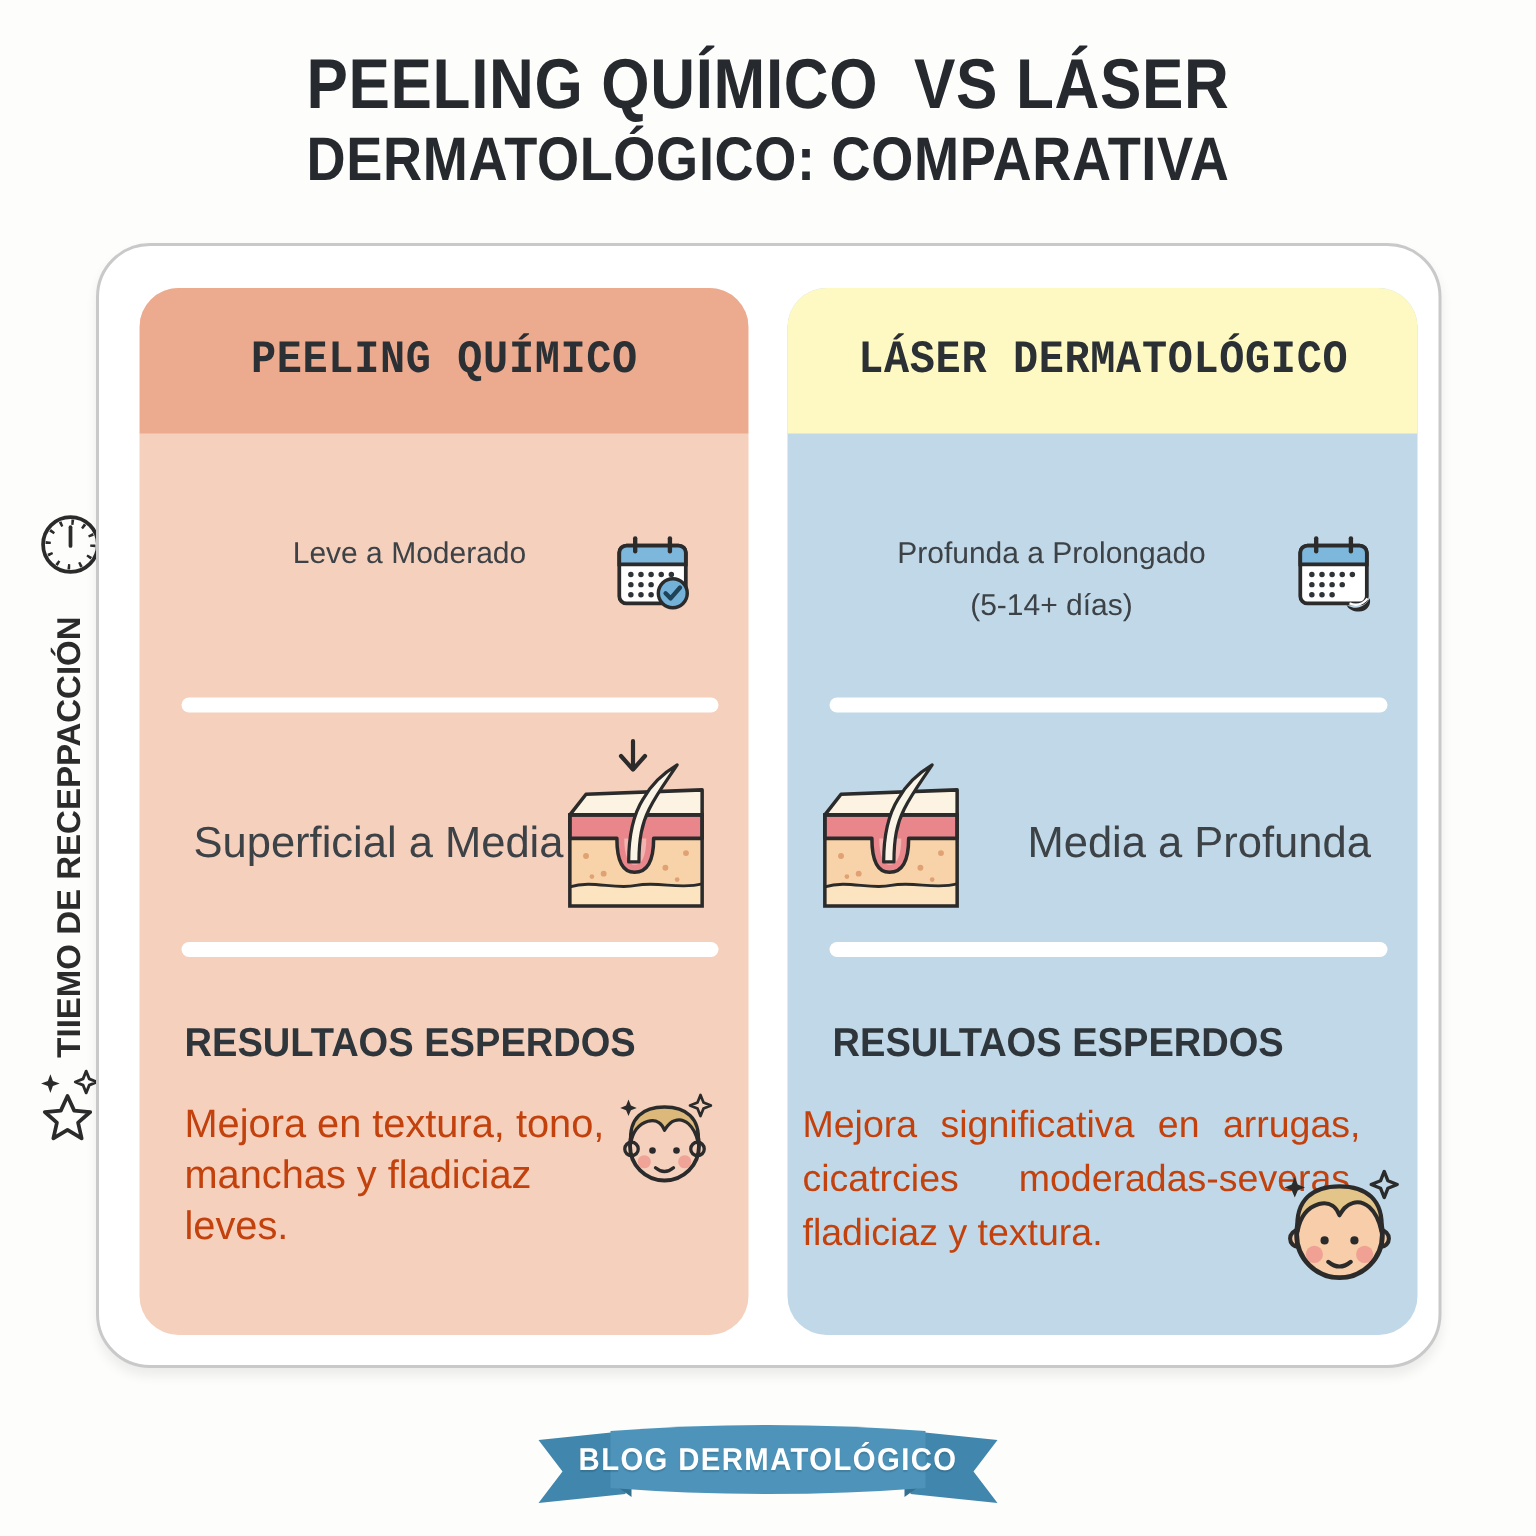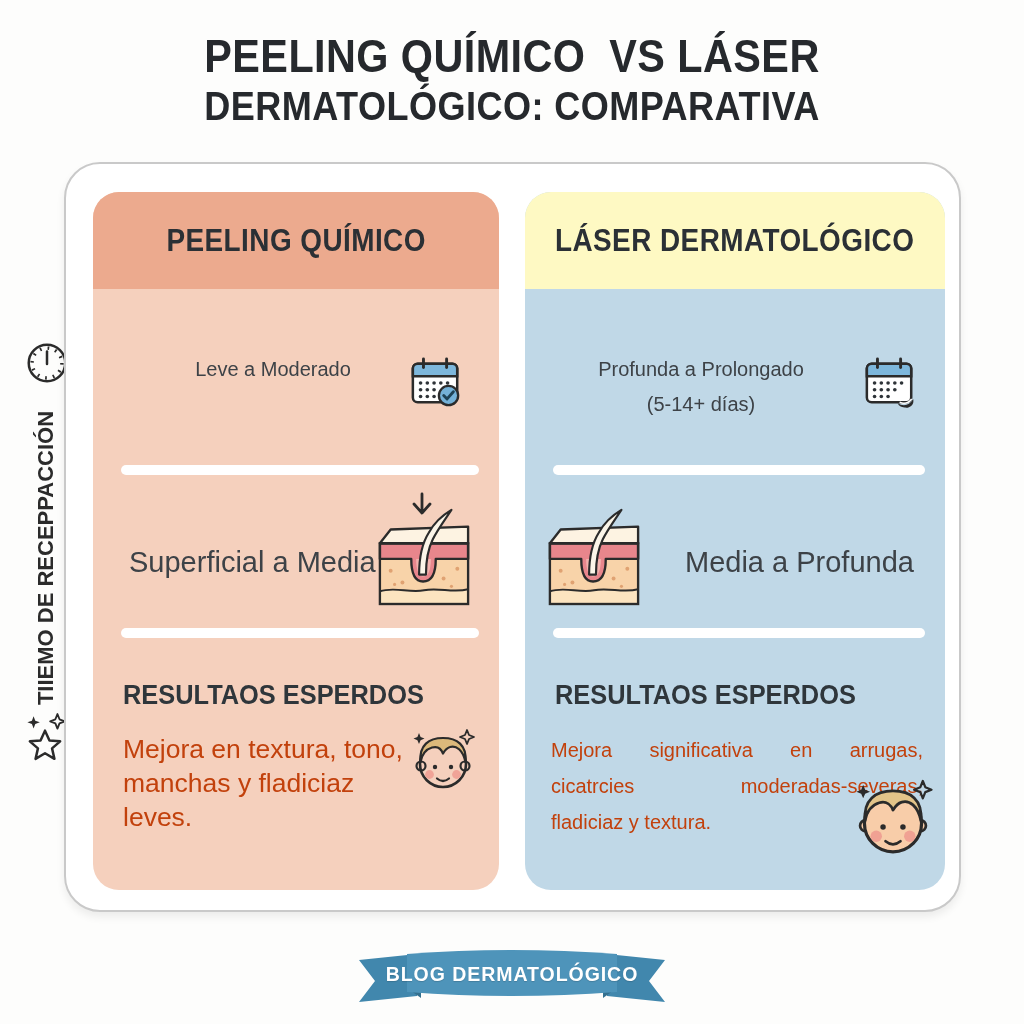--- a/index.html
+++ b/index.html
@@ -12,21 +12,21 @@
   .title .l2{font-size:41px;line-height:48px;transform:scaleX(.88);letter-spacing:.5px;}
 
   
   .card{position:absolute;left:64px;top:162px;width:893px;height:746px;background:#ffffff;
         border:2px solid #c9c9c9;border-radius:36px;box-shadow:0 5px 8px rgba(0,0,0,.07);}
 
   
   .col{position:absolute;top:28px;height:698px;border-radius:26px;overflow:hidden;}
   .col-left{left:27px;width:406px;background:#f5d0bd;}
   .col-right{left:459px;width:420px;background:#c0d8e7;}
-  .col-header{height:97px;display:flex;align-items:center;justify-content:center;}
+  .col-header{height:97px;display:flex;align-items:center;justify-content:center;font-family:Liberation Mono, monospace;}
   .col-left .col-header{background:#ecaa8e;}
   .col-right .col-header{background:#fef9c3;}
   .col-header span{font-size:31px;font-weight:700;color:#2b3035;letter-spacing:.5px;transform:scaleX(.9);white-space:nowrap;}
 
   .rowtext{position:absolute;color:#3d4247;}
   .recovery-text{top:160px;font-size:20px;line-height:35px;text-align:center;}
   .col-left .recovery-text{left:40px;width:280px;}
   .col-right .recovery-text{left:26px;width:300px;}
   .cal-icon{position:absolute;top:164px;width:54px;height:54px;}
   .col-left .cal-icon{left:316px;}
@@ -40,21 +40,21 @@
   .col-left .depth-text{left:36px;top:354px;}
   .col-right .depth-text{left:160px;top:354px;}
   .skin-icon{position:absolute;width:98px;height:110px;}
   .col-left .skin-icon{left:282px;top:308px;}
   .col-right .skin-icon{left:20px;top:308px;}
   .arrow-icon{position:absolute;left:316px;top:300px;width:26px;height:30px;}
 
   .results-heading{position:absolute;left:30px;top:488px;font-size:27px;font-weight:700;color:#2f363b;
                    transform:scaleX(.94);transform-origin:left center;white-space:nowrap;}
   .results-text{position:absolute;left:30px;top:540px;font-size:26.5px;line-height:34px;color:#c2410c;}
-  .col-right .results-text{left:26px;width:372px;font-size:20px;line-height:36px;}
+  .col-right .results-text{left:10px;width:372px;font-size:25px;line-height:36px;}
   .col-right .results-text div:not(:last-child){text-align:justify;text-align-last:justify;}
   .face-icon{position:absolute;}
   .col-left .face-icon{left:318px;top:534px;width:64px;height:66px;}
   .col-right .face-icon{left:328px;top:584px;width:80px;height:82px;}
 
   
   .clock{position:absolute;left:22px;top:338px;width:50px;height:50px;}
   .vwrap{position:absolute;left:23px;top:408px;width:46px;height:300px;}
   .vwrap .vtext{width:300px;height:46px;line-height:46px;text-align:center;transform:rotate(-90deg) translateX(-300px);
                 transform-origin:0 0;font-size:22px;font-weight:700;color:#2b2b2b;letter-spacing:0;white-space:nowrap;}

